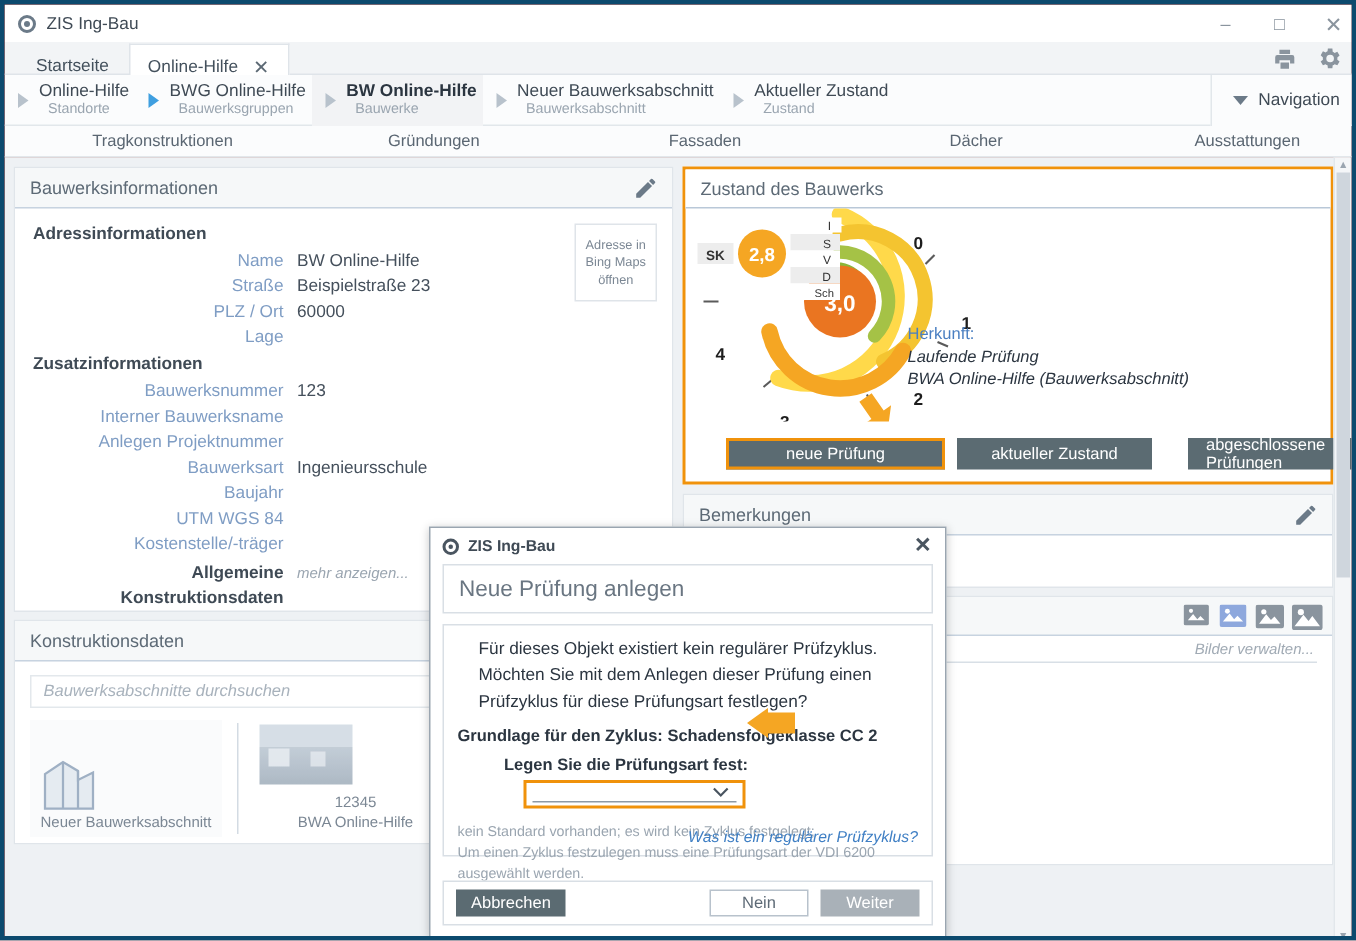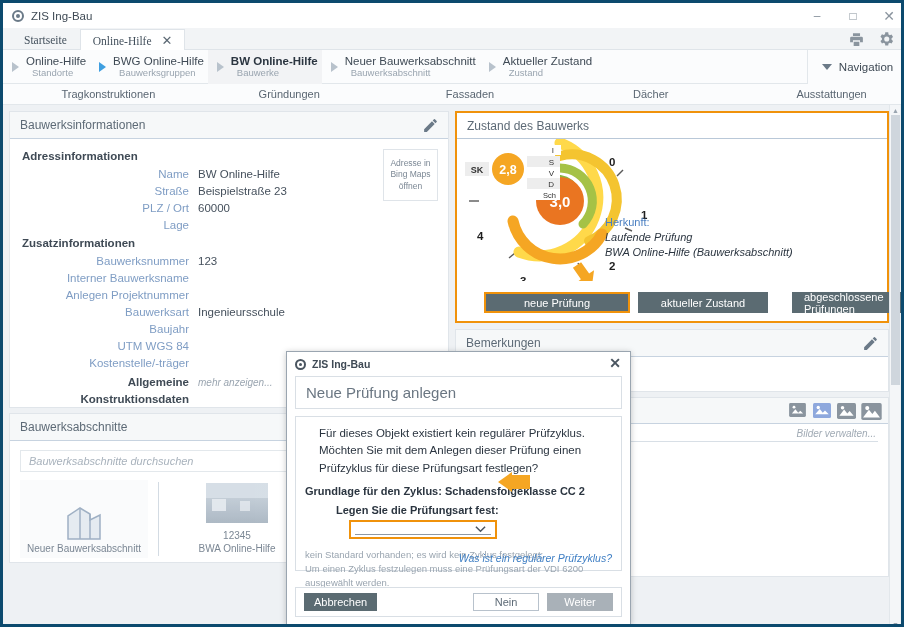--- a/index.html
+++ b/index.html
@@ -50,23 +50,23 @@
   .wincontrols .wc-close { font-size: 14px; }
 
   
   .tabstrip {
     position: absolute; left: 0; top: 25px; width: 904px; height: 22px;
     background: #f2f4f6;
     border-bottom: 1px solid #dfe4e9;
   }
   .tabstrip .tabs { display: flex; align-items: flex-end; height: 22px; padding-left: 8px; }
   .tab {
-    height: 21px; padding: 0 12px; display: flex; align-items: center;
+    height: 21px; padding: 0 12px; display: flex; align-items: flex-end;
     font-size: 11.5px; color: #43505c; background: transparent;
-    border: 1px solid transparent; border-bottom: none; font-family: Liberation Serif, serif;
+    border: 1px solid transparent; border-bottom: none;
   }
   .tab.active {
     background: #ffffff; border-color: #dfe4e9; position: relative; top: 1px;
     height: 22px;
   }
   .tab .closex {
     margin-left: 10px; color: #5c6974; font-size: 13px; line-height: 1;
   }
 
   
@@ -155,21 +155,21 @@
   }
 
   .search-box {
     margin: 9px 10px 0 10px; height: 22px; border: 1px solid #e3e8ec; background: #fff;
     display: flex; align-items: center; padding: 0 8px;
     font-size: 11px; color: #a8b2bc; font-style: italic;
   }
   .thumbs { display: flex; margin: 8px 10px 0 10px; height: 78px; }
   .thumb {
     width: 128px; display: flex; flex-direction: column;
-    align-items: center; justify-content: flex-end; padding-bottom: 3px;
+    justify-content: flex-end; padding-bottom: 3px;
     background: #fafbfc;
   }
   .thumb.plain { background: transparent; }
   .thumb .cap { font-size: 10px; color: #7b8794; text-align: center; line-height: 1.3; }
   .thumb-sep { width: 1px; background: #d3dbe3; margin: 2px 14px 2px 10px; }
   .thumb-img {
     width: 62px; height: 40px; margin-bottom: 6px;
     background: linear-gradient(180deg,#cfd9e2 0%,#cfd9e2 38%,#b9c5d0 38%,#aab7c4 74%,#9fadba 100%);
     opacity: .85;
     position: relative; overflow: hidden;
@@ -449,21 +449,21 @@
 
         <div class="info-row bold" style="margin-top:2px;">
           <span class="lbl" style="width:178px;">Allgemeine Konstruktionsdaten</span>
           <span class="muted-it">mehr anzeigen...</span>
         </div>
       </div>
     </div>
 
     <div class="panel" id="panel-abschnitte">
       <div class="panel-head">
-        <span>Bauwerksabschnitte</span>
+        <span>Konstruktionsdaten</span>
       </div>
       <div class="search-box">Bauwerksabschnitte durchsuchen</div>
       <div class="thumbs">
         <div class="thumb">
           <svg width="52" height="40" viewBox="0 0 52 40">
             <path d="M10 37V14l12-8 10 6v6l10-5v24z" fill="#e5ebf1" stroke="#9fb0c4" stroke-width="1.5"></path>
             <path d="M22 6v31" stroke="#9fb0c4" stroke-width="1.5" fill="none"></path>
             <path d="M32 12v25" stroke="#9fb0c4" stroke-width="1.5" fill="none"></path>
           </svg>
           <span class="cap">Neuer Bauwerksabschnitt</span>

